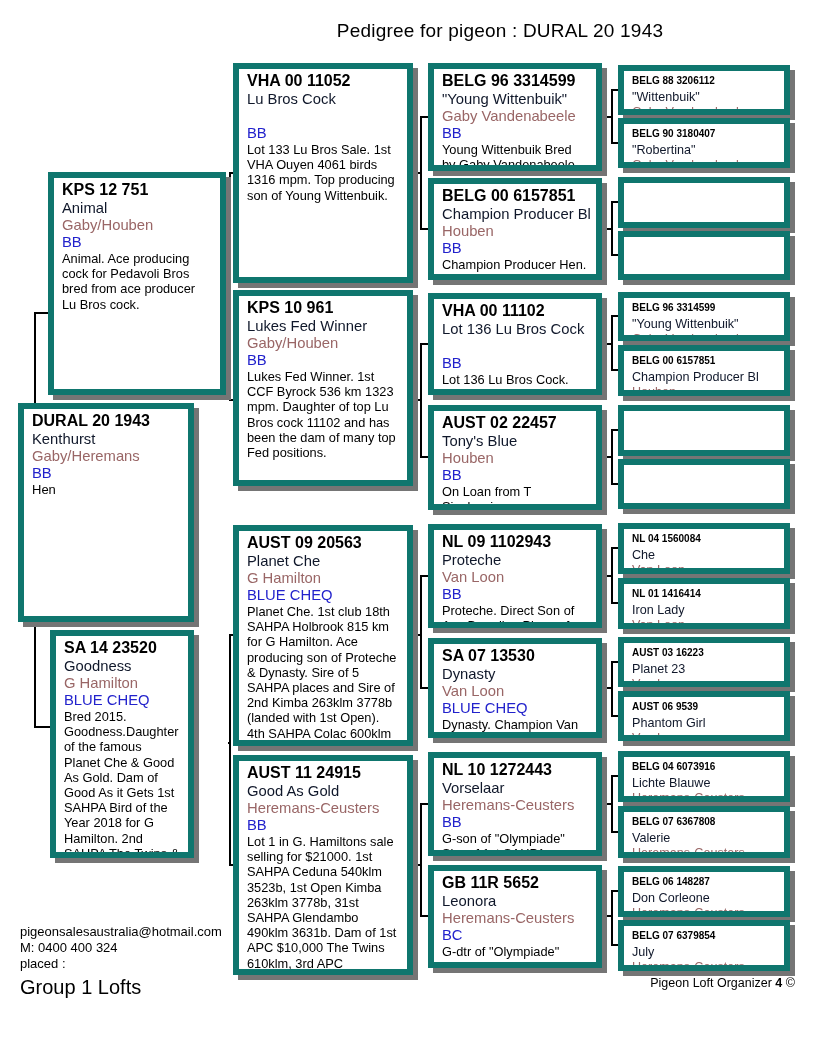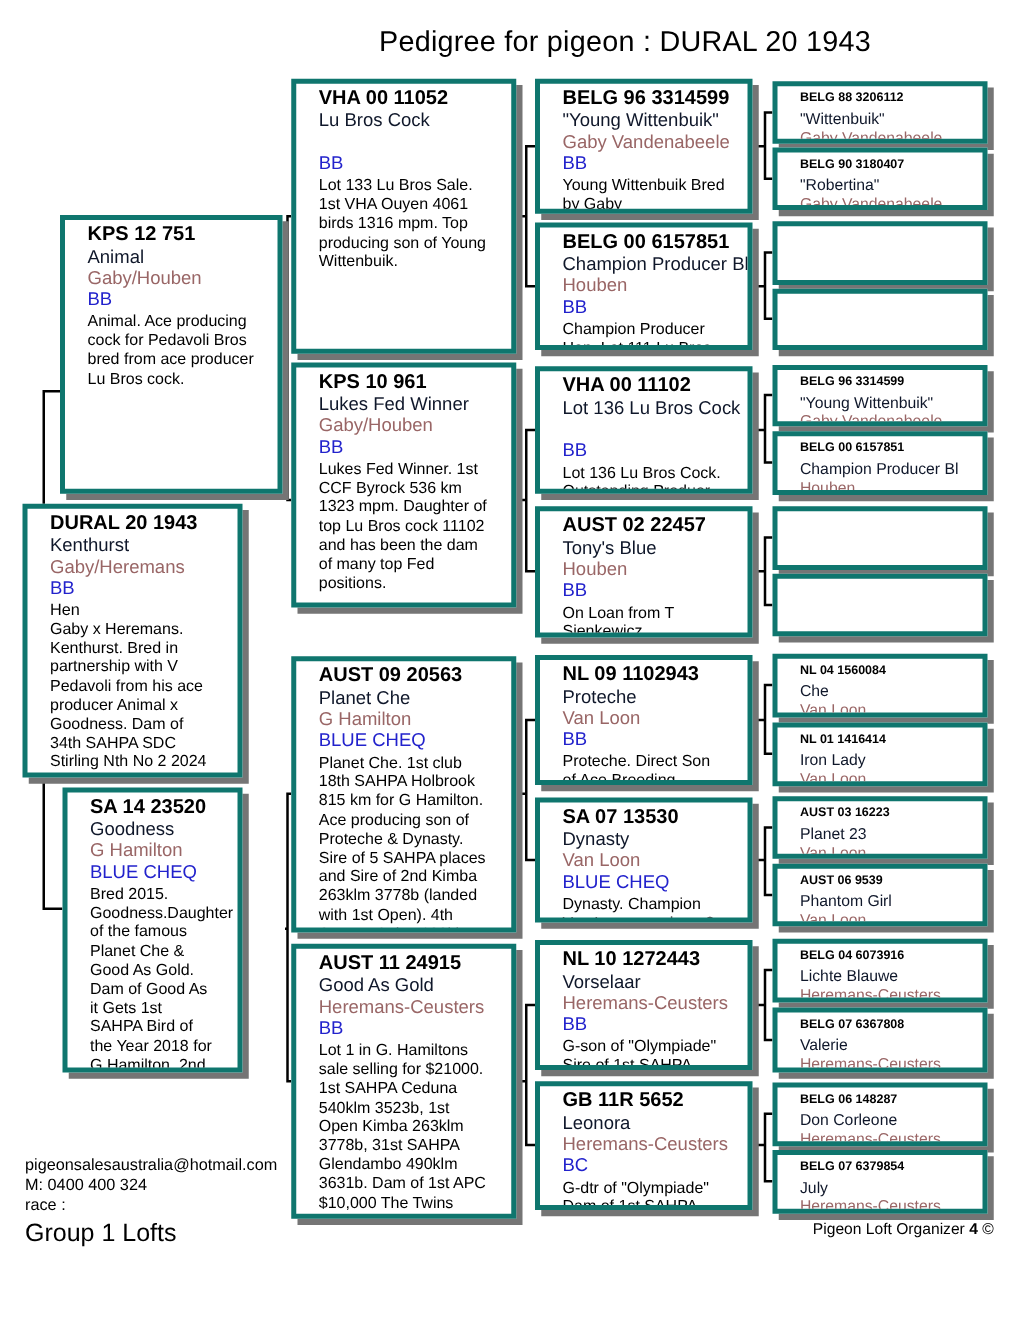--- a/index.html
+++ b/index.html
@@ -1,22 +1,22 @@
 <!DOCTYPE html>
 <html><head>
 <meta charset="utf-8">
 <style>
   html,body{margin:0;padding:0;background:#fff;}
   #page{position:relative;width:816px;height:1056px;background:#fff;overflow:hidden;
         font-family:"Liberation Sans","DejaVu Sans",sans-serif;color:#000;}
   #title{position:absolute;top:20px;left:190px;width:620px;text-align:center;
-         font-size:23px;letter-spacing:.2px;}
+         font-size:19px;letter-spacing:.2px;}
   svg.wires{position:absolute;left:0;top:0;}
-  .b{position:absolute;background:#fff;border:4px solid #0f766e;box-sizing:border-box;
-     box-shadow:5px 5px 0 #757575;padding:2px 18px;overflow:hidden;}
+  .b{position:absolute;background:#fff;border:6px solid #0f766e;box-sizing:border-box;
+     box-shadow:5px 5px 0 #757575;padding:2px 8px;overflow:hidden;}
   .r{font-weight:bold;font-size:16px;line-height:20px;white-space:nowrap;}
   .l{font-size:14.8px;line-height:17px;min-height:17px;white-space:nowrap;}
   .nm{color:#0f172a;}
   .st{color:#996666;}
   .cl{color:#2222cc;}
   .sx{font-size:13px;line-height:15px;min-height:15px;}
   .n{font-size:12.8px;line-height:15.2px;white-space:pre-line;}
   .sm{padding-top:1px;}
   .sm .r{font-size:10px;line-height:18px;}
   .sm .l{font-size:12.6px;line-height:15px;min-height:15px;}
@@ -59,21 +59,20 @@
     <div class="l cl">BB</div>
     <div class="n">Animal.  Ace producing cock for Pedavoli Bros bred from ace producer Lu Bros cock.</div>
   </div>
 
   <div class="b" style="left:18px;top:403px;width:176px;height:219px">
     <div class="r">DURAL 20 1943</div>
     <div class="l nm">Kenthurst</div>
     <div class="l st">Gaby/Heremans</div>
     <div class="l cl">BB</div>
     <div class="sx">Hen</div>
-    <div class="n">Gaby x Heremans. Kenthurst. Bred in partnership with V Pedavoli from his ace producer Animal x Goodness. Dam of 34th SAHPA SDC Stirling Nth No 2 2024 1837 b 250 km</div>
   </div>
 
   <div class="b" style="left:50px;top:630px;width:144px;height:228px">
     <div class="r">SA 14 23520</div>
     <div class="l nm">Goodness</div>
     <div class="l st">G Hamilton</div>
     <div class="l cl">BLUE CHEQ</div>
     <div class="n">Bred 2015.
 Goodness.Daughter of the famous Planet Che &amp; Good As Gold.  Dam of Good As it Gets 1st SAHPA Bird of the Year 2018 for G Hamilton. 2nd SAHPA The Twins &amp; 3rd SAHPA, 4th &amp; 5th SAHPA SDC Stirling Nth 2748 b. &amp; 2nd Melton Classic 2019 etc.</div>
   </div>
@@ -239,21 +238,21 @@
   </div>
   <div class="b sm" style="left:618px;top:920px;width:172px;height:51px">
     <div class="r">BELG 07 6379854</div>
     <div class="l nm">July</div>
     <div class="l st">Heremans-Ceusters</div>
   </div>
 
   <div id="contact">
     <div>pigeonsalesaustralia@hotmail.com</div>
     <div>M: 0400 400 324</div>
-    <div>race :</div>
+    <div>placed :</div>
     <div id="loftname">Group 1 Lofts</div>
   </div>
 
   <div id="appfoot">
     <span>Pigeon Loft Organizer</span>
     <b>4</b>
     <span>©</span>
   </div>
 
 </div>

